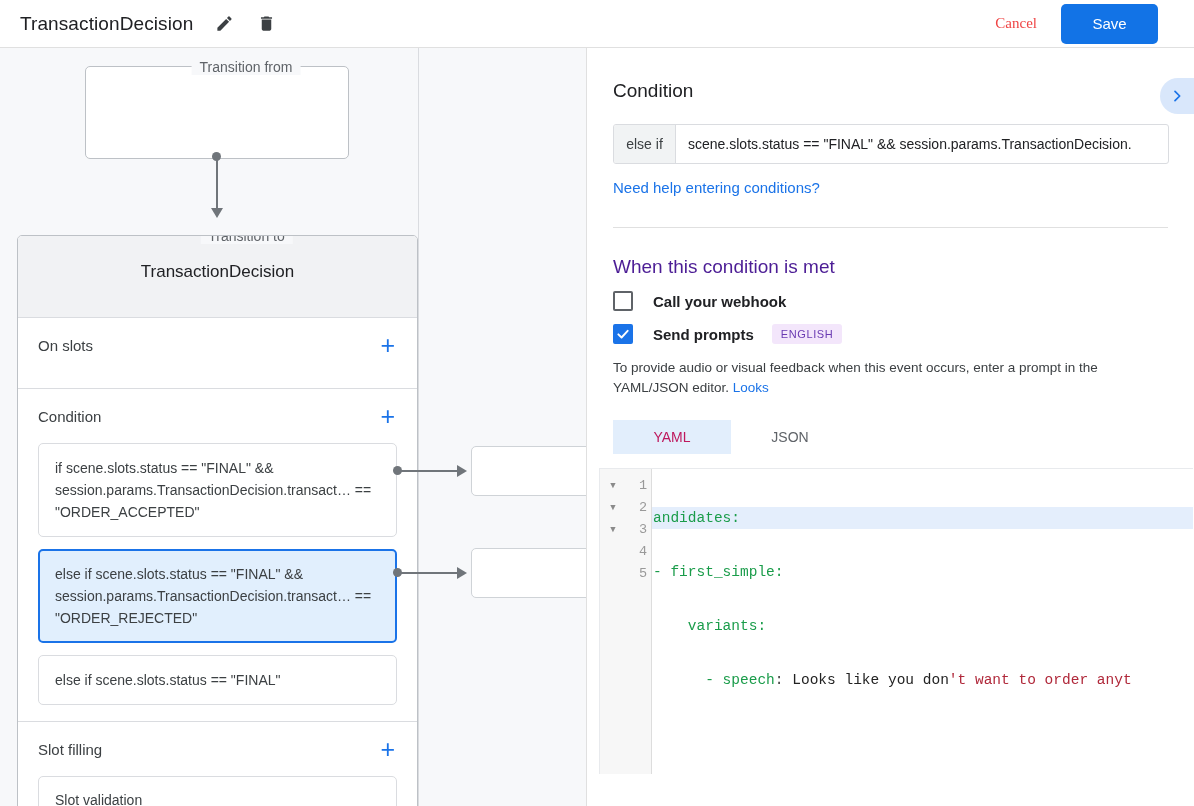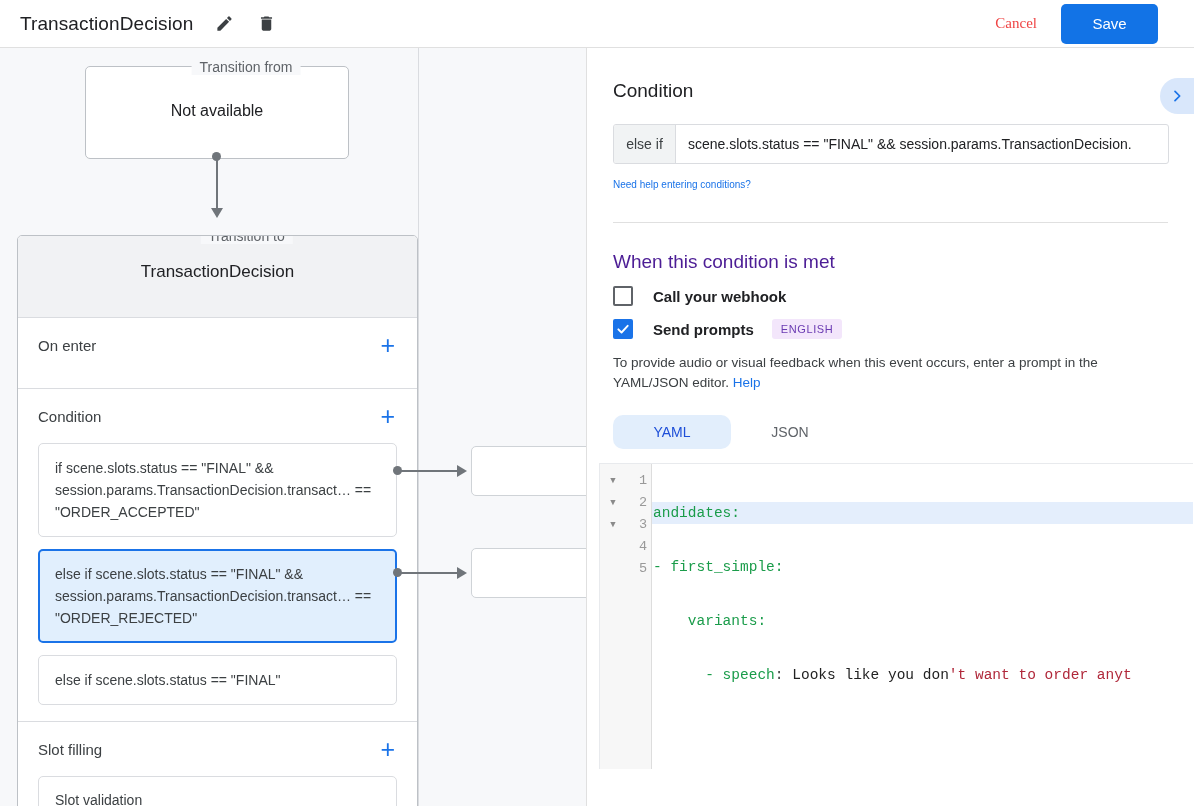--- a/index.html
+++ b/index.html
@@ -215,21 +215,21 @@
     font-size: 14px; color: #3c4043;
     flex: none;
   }
   .cond-value {
     flex: 1; display: flex; align-items: center;
     padding: 0 12px; font-size: 14px; color: #202124;
     white-space: nowrap; overflow: hidden;
   }
   .help-link {
     display: inline-block; margin-top: 15px;
-    color: #1a73e8; font-size: 10px; cursor: pointer;
+    color: #1a73e8; font-size: 15px; cursor: pointer;
   }
   .divider {
     height: 1px; background: #e0e0e0;
     margin-top: 30px;
   }
   .rp-subheading {
     font-size: 19px; color: #4c1d95;
     padding-top: 28px;
   }
   .check-row {
@@ -265,21 +265,21 @@
   .helper-text a { color: #1a73e8; cursor: pointer; text-decoration: none; }
 
   .tabs {
     display: flex; margin-top: 22px;
   }
   .tab {
     width: 118px; height: 34px;
     display: flex; align-items: center; justify-content: center;
     font-size: 14px; color: #5f6368; cursor: pointer;
   }
-  .tab.active { background: #e2eefc; color: #1d4ed8; border-radius: 10px; }
+  .tab.active { background: #e2eefc; color: #be185d; }
 
   .editor {
     margin-top: 14px;
     border-top: 1px solid #e8eaed;
     border-left: 1px solid #e8eaed;
     height: 306px;
     display: flex;
     font-family: "Liberation Mono", monospace;
     font-size: 14.5px;
     overflow: hidden;
@@ -337,37 +337,36 @@
   <div class="topbar-spacer"></div>
 
   <button class="cancel-btn">Cancel</button>
   <button class="save-btn">Save</button>
 </div>
 
 <div class="left-panel">
 
   <div class="fieldset-box" id="node-from">
     <span class="fieldset-legend">Transition from</span>
-    <div class="node-title">Not available</div>
   </div>
 
   <div class="conn-dot" style="left:212px; top:104px;"></div>
   <div class="conn-line-v" style="left:216px; top:108px; height:56px;"></div>
   <div class="arrow-down" style="left:211px; top:160px;"></div>
 
   <div id="scene-card">
     <span class="fieldset-legend" style="position:absolute; left:50%; transform:translateX(-50%); top:-8px;">Transition to</span>
 
     <div class="scene-header">
       <div class="scene-name">TransactionDecision</div>
     </div>
 
     <div class="section">
       <div class="section-head">
-        <span class="section-title">On enter</span>
+        <span class="section-title">On slots</span>
         <span class="plus-btn">+</span>
       </div>
     </div>
 
     <div class="section">
       <div class="section-head">
         <span class="section-title">Condition</span>
         <span class="plus-btn">+</span>
       </div>
       <div class="cond-card">if scene.slots.status == "FINAL" &amp;&amp; session.params.TransactionDecision.transact… == "ORDER_ACCEPTED"</div>
@@ -430,21 +429,21 @@
         <svg width="14" height="14" viewBox="0 0 24 24" fill="none" stroke="#ffffff" stroke-width="3.2" stroke-linecap="round" stroke-linejoin="round">
           <polyline points="4 12.5 9.5 18 20 6.5"></polyline>
         </svg>
       </span>
       <span class="check-label">Send prompts</span>
       <span class="lang-badge">ENGLISH</span>
     </div>
 
     <div class="helper-text">
       <span>To provide audio or visual feedback when this event occurs, enter a prompt in the YAML/JSON editor.</span>
-      <a>Help</a>
+      <a>Looks</a>
     </div>
 
     <div class="tabs">
       <div class="tab active">YAML</div>
       <div class="tab">JSON</div>
     </div>
   </div>
 
   <div class="editor" style="margin-left:12px;">
     <div class="fold-col">

